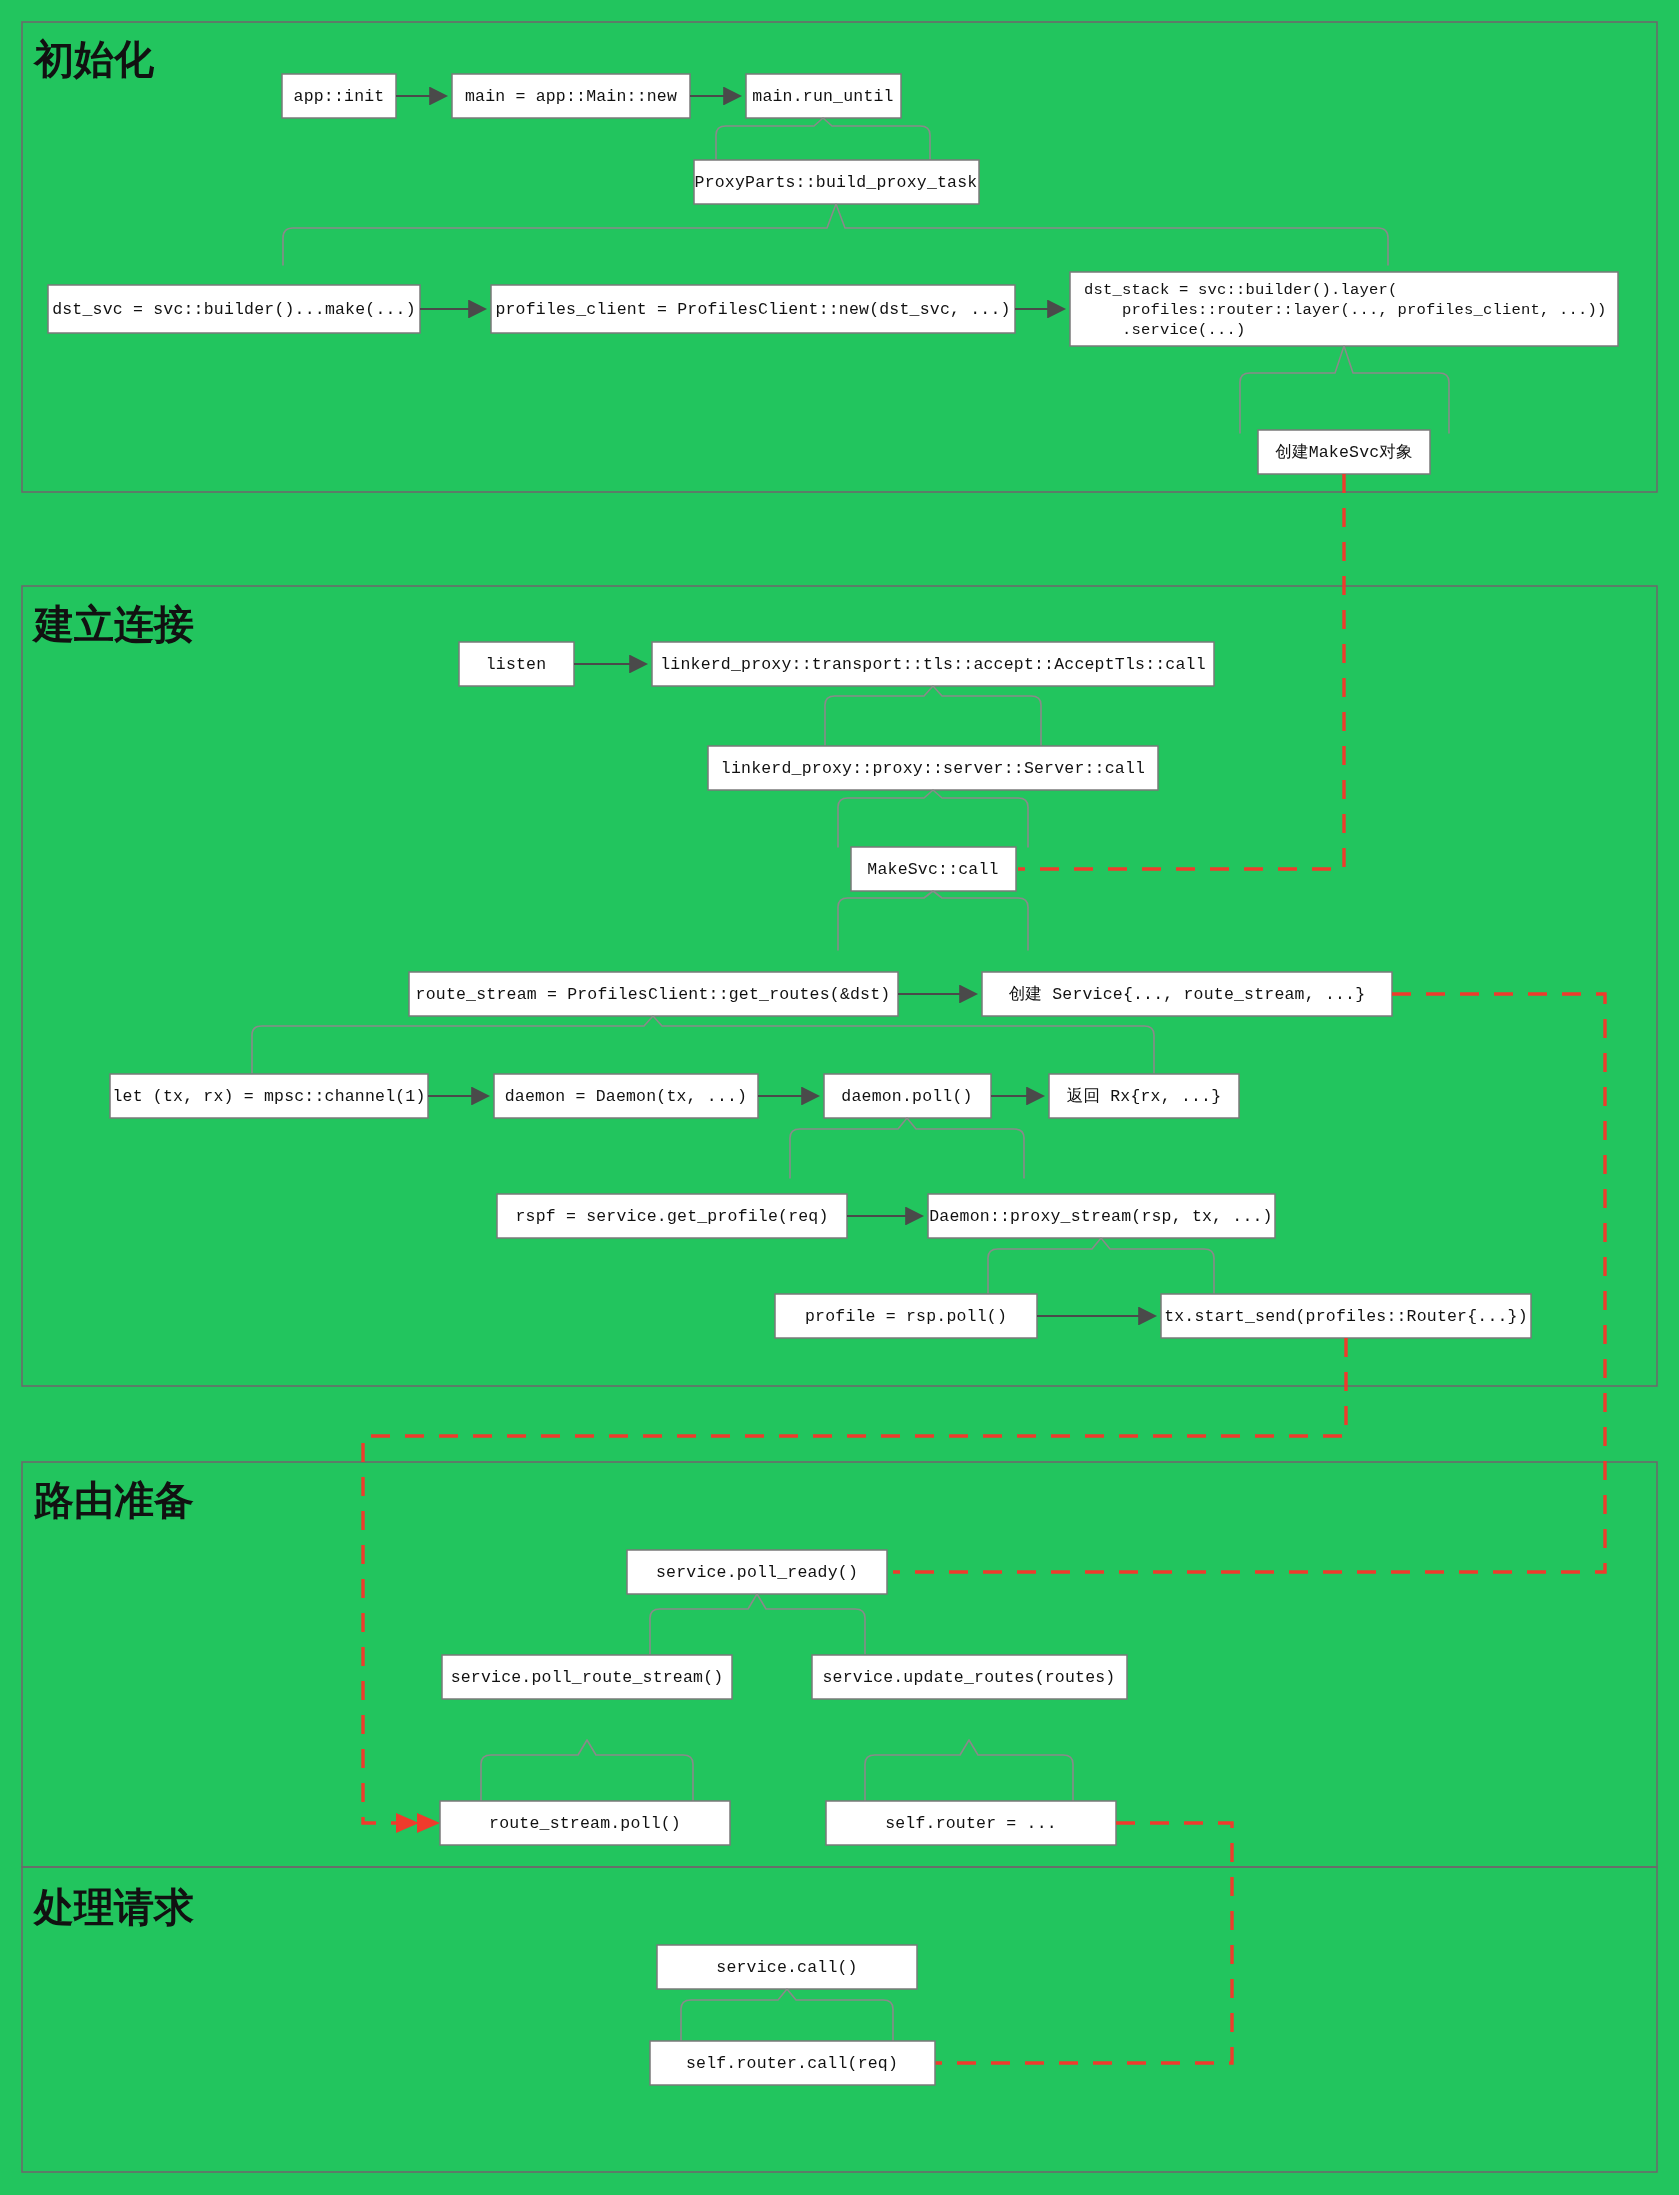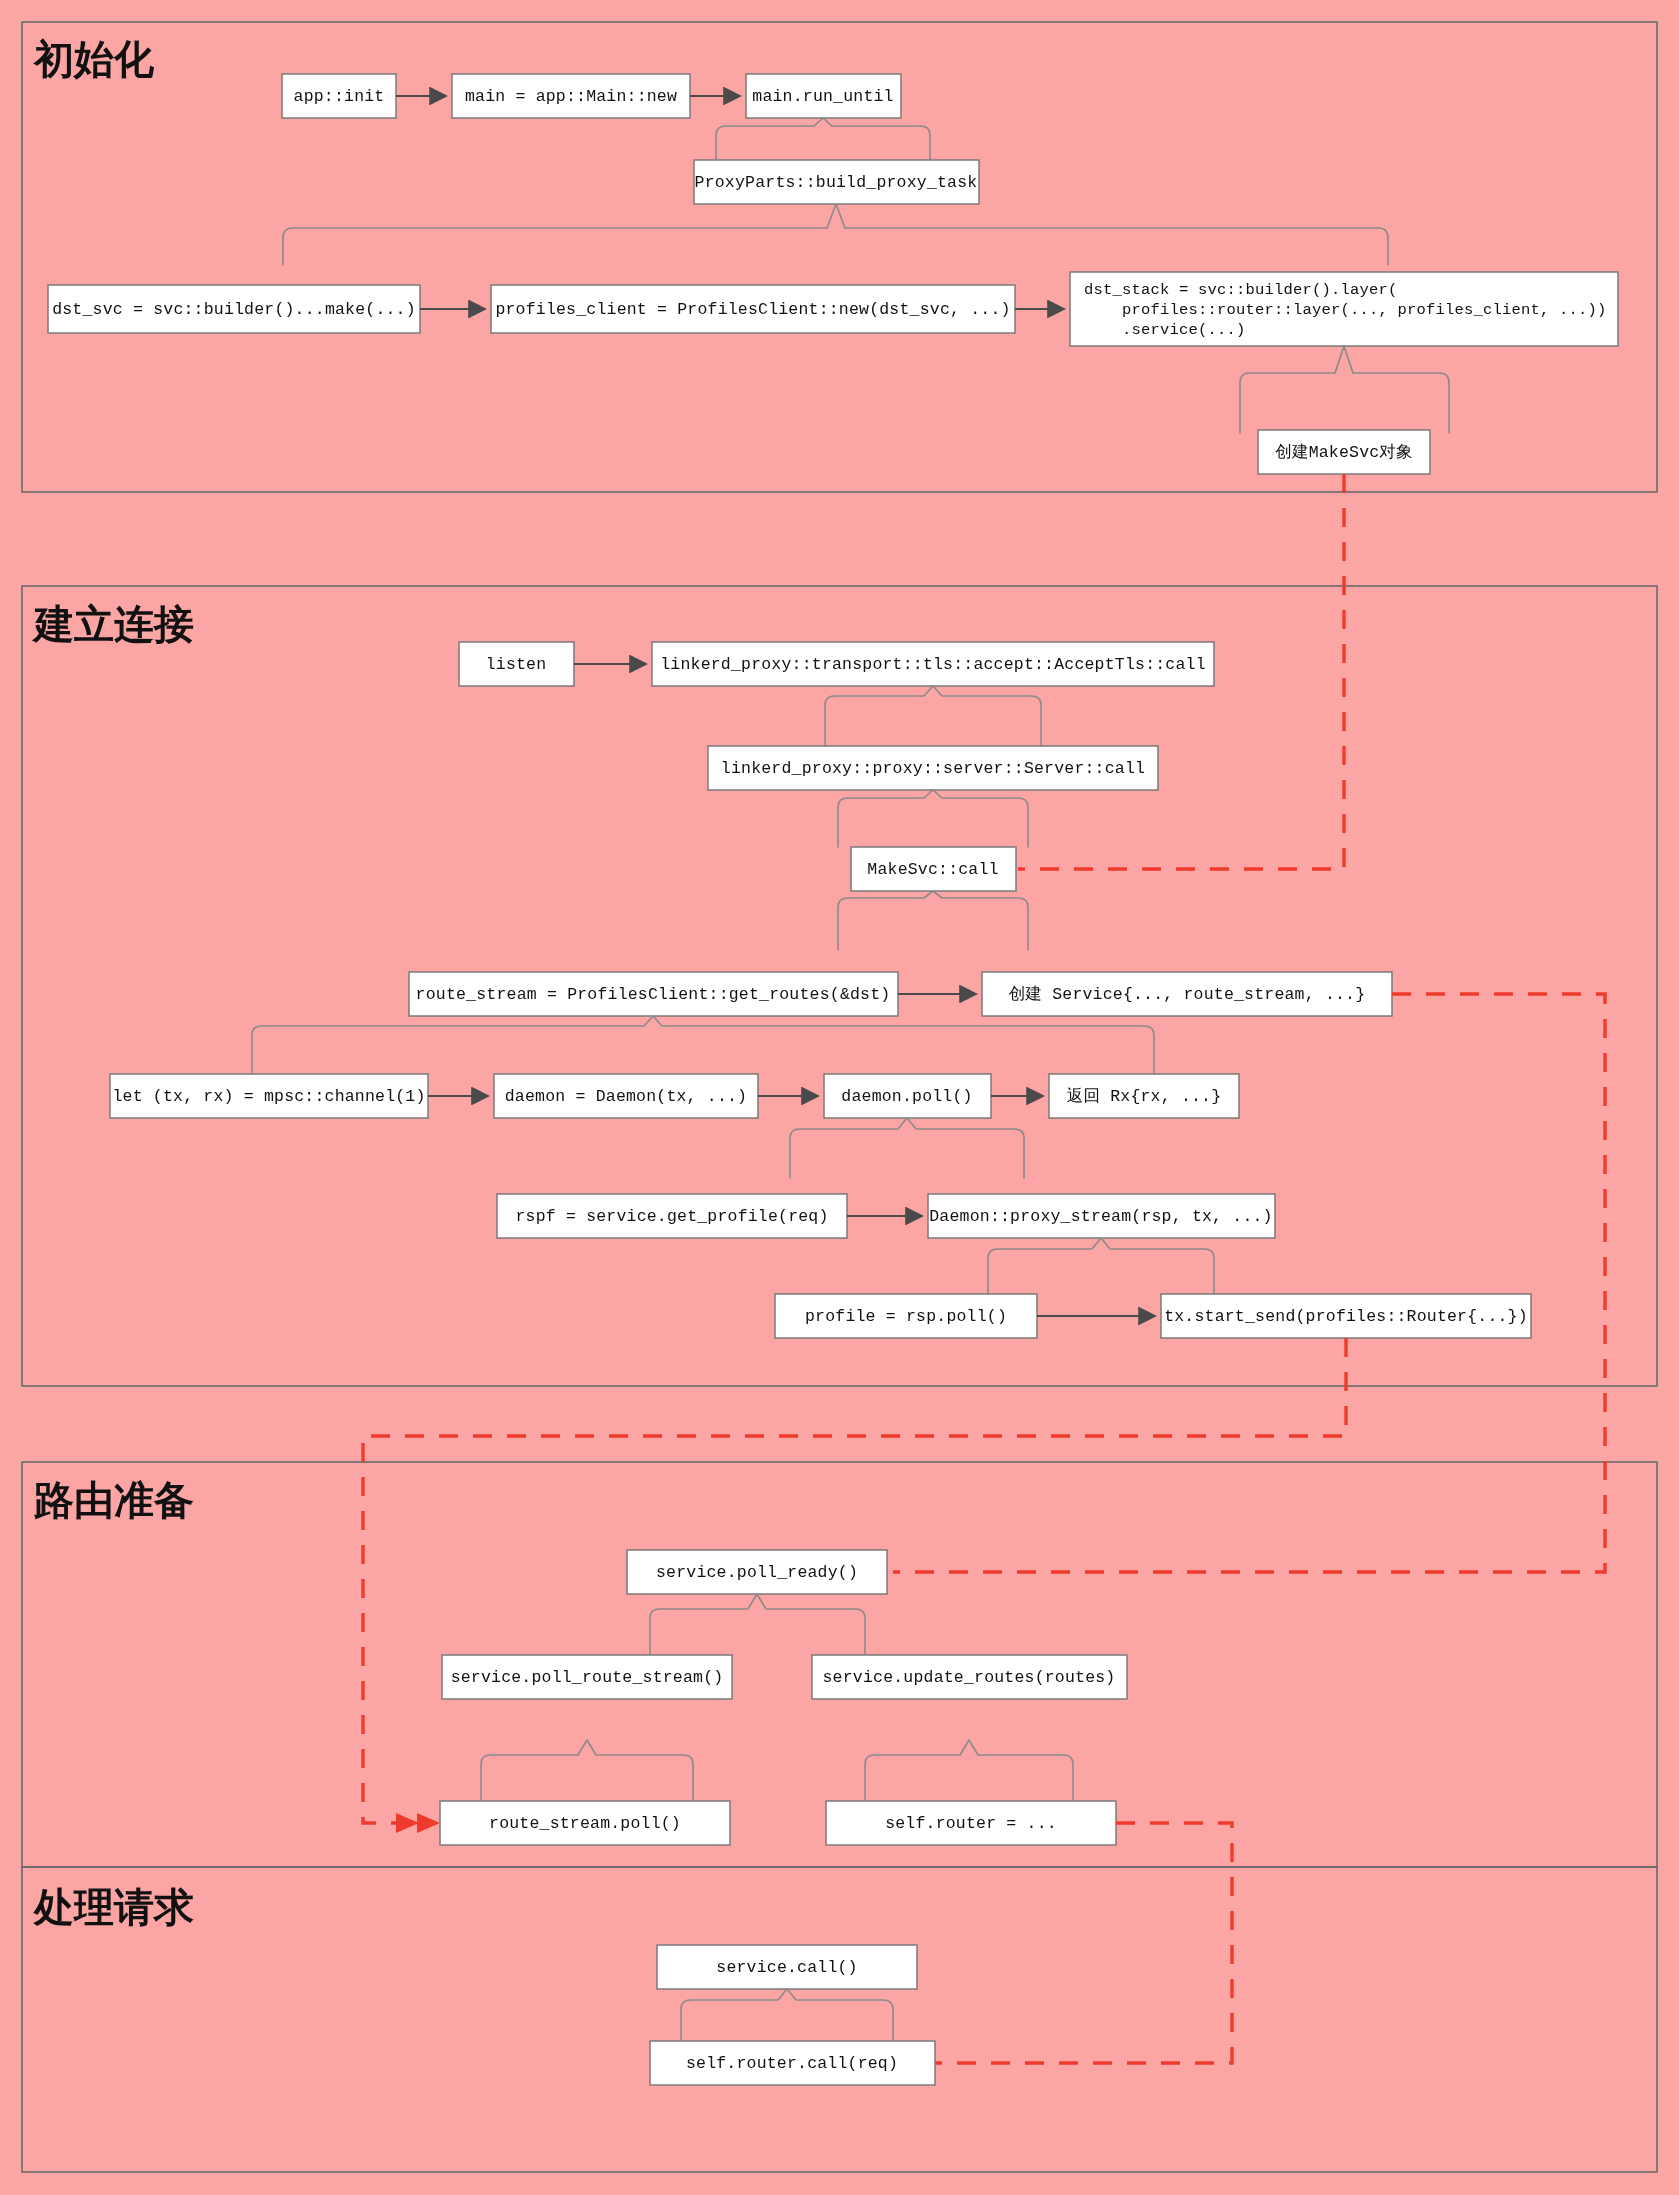--- a/index.html
+++ b/index.html
@@ -7,21 +7,21 @@
     padding: 0;
     background: #ffffff;
   }
   body {
     font-family: "Liberation Mono", "DejaVu Sans Mono", monospace;
   }
   #stage {
     position: relative;
     width: 1679px;
     height: 2195px;
-    background: #fca5a5;
+    background: #22c55e;
     overflow: hidden;
   }
   svg#diagram {
     position: absolute;
     top: 0;
     left: 0;
     width: 1679px;
     height: 2195px;
     display: block;
   }

